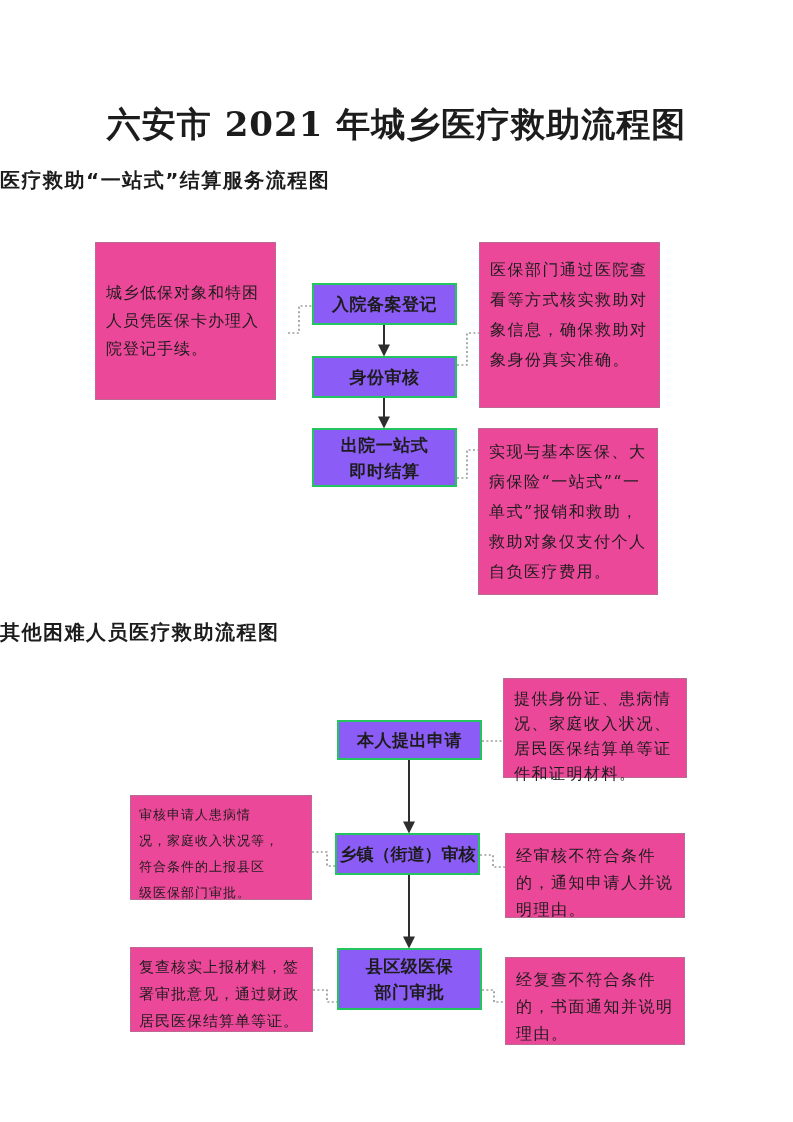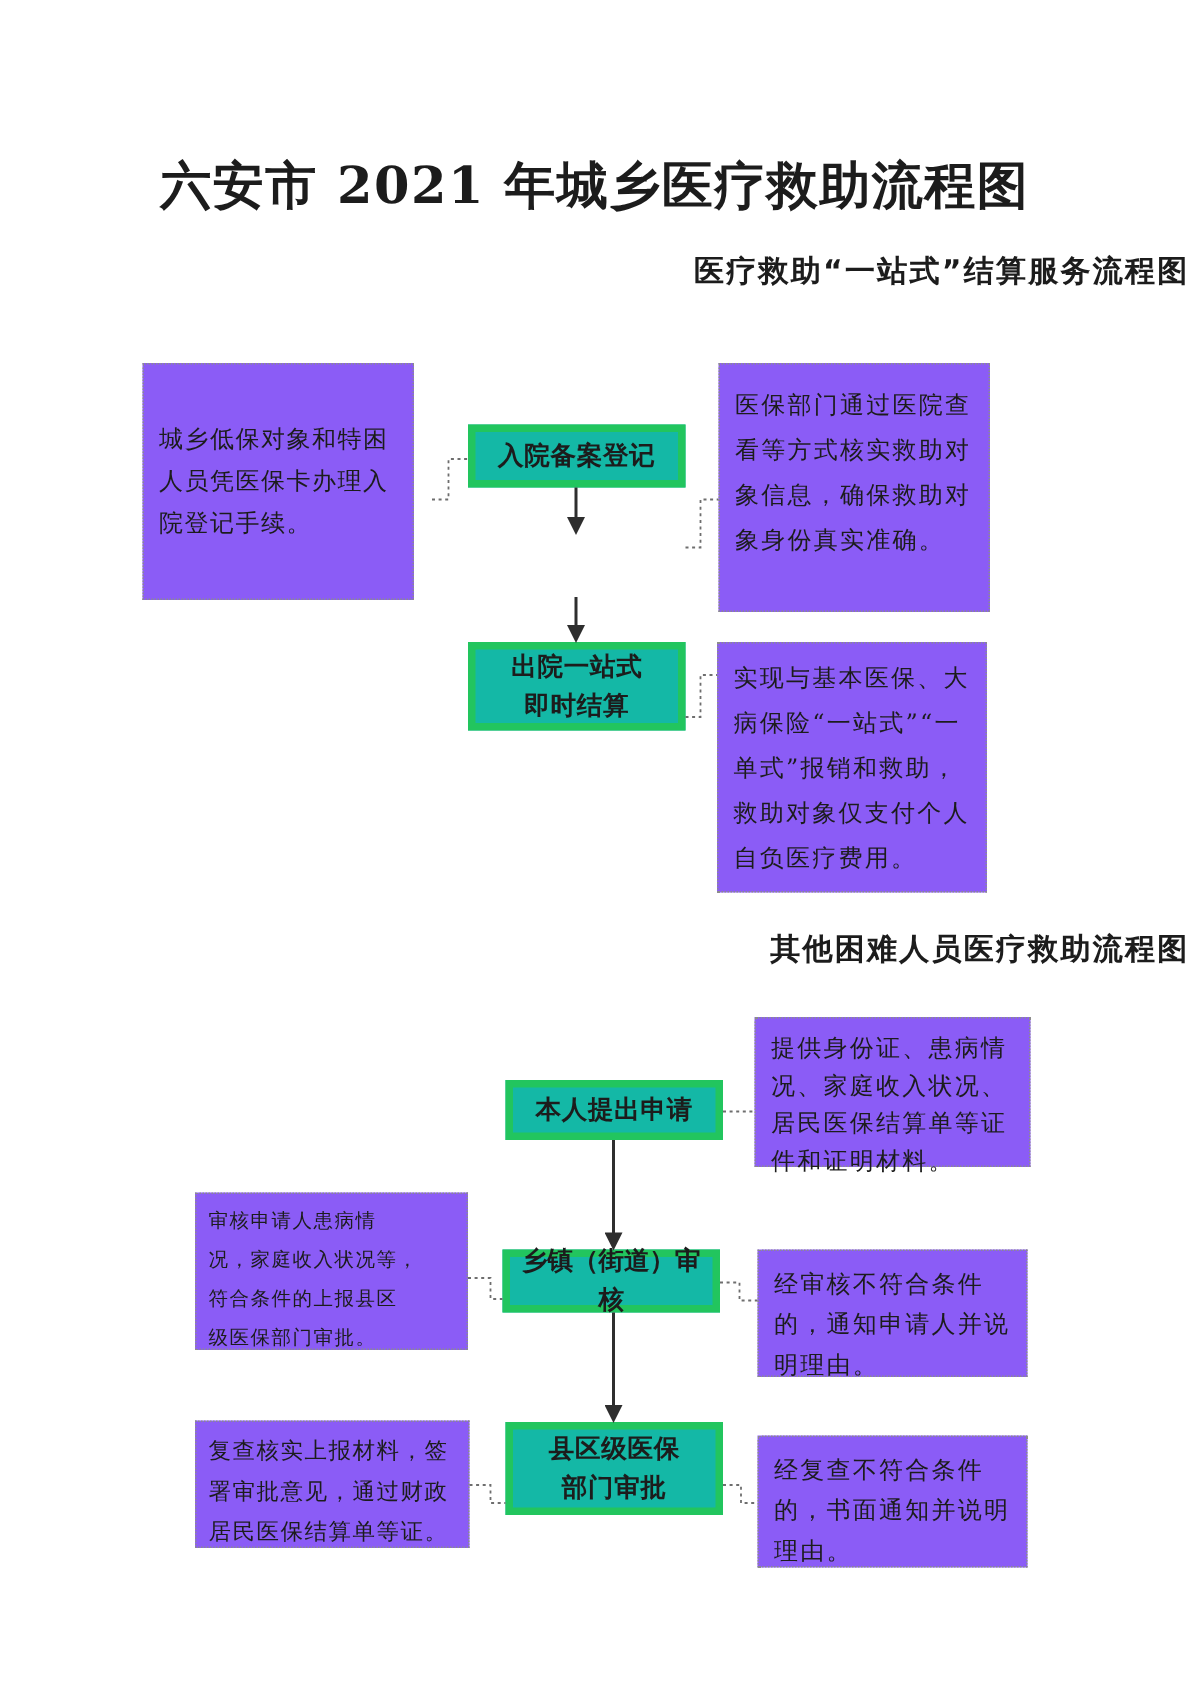--- a/index.html
+++ b/index.html
@@ -13,36 +13,36 @@
   }
   .abs{position:absolute;box-sizing:border-box;}
   .doc-title{
     left:0;top:104px;width:793px;
     text-align:center;
     font-family:"DejaVu Serif","Liberation Serif",serif;
     font-weight:bold;font-size:34px;line-height:40px;
     letter-spacing:1px;
   }
   .section-subtitle{
-    left:0;width:793px;text-align:right;
+    left:0;width:793px;text-align:left;
     font-weight:bold;font-size:20px;line-height:28px;
     letter-spacing:1.5px;
   }
   .step-box{
-    border:5px solid #22c55e;
-    background:#14b8a6;
+    border:2px solid #22c55e;
+    background:#8b5cf6;
     display:flex;align-items:center;justify-content:center;
     text-align:center;
     font-weight:bold;font-size:17px;line-height:26px;
     white-space:pre-line;
     letter-spacing:0.5px;
   }
   .note-box{
     border:1px dotted #8c8c8c;
-    background:#8b5cf6;
+    background:#ec4899;
     font-family:"DejaVu Serif","Liberation Serif",serif;
     white-space:pre-line;
     font-size:16px;
   }
   .note-center{display:flex;align-items:center;}
   svg.overlay{position:absolute;left:0;top:0;pointer-events:none;}
   .flow-line{stroke:#2e2e2e;stroke-width:2;fill:none;}
   .dotted-line{stroke:#6e6e6e;stroke-width:1.2;fill:none;stroke-dasharray:2 2.4;}
 </style>
 </head>
@@ -52,20 +52,21 @@
 
   <div class="abs doc-title">六安市 2021 年城乡医疗救助流程图</div>
   <div class="abs section-subtitle" style="top:166px;">医疗救助“一站式”结算服务流程图</div>
 
   <div class="abs note-box note-center" style="left:95px;top:242px;width:181px;height:158px;padding:6px 10px;line-height:28px;letter-spacing:1px;">城乡低保对象和特困
 人员凭医保卡办理入
 院登记手续。</div>
 
   <div class="abs step-box" style="left:312px;top:283px;width:145px;height:42px;">入院备案登记</div>
 
+  <div class="abs step-box" style="left:312px;top:356px;width:145px;height:42px;">身份审核</div>
 
   <div class="abs step-box" style="left:312px;top:428px;width:145px;height:59px;">出院一站式
 即时结算</div>
 
   <div class="abs note-box" style="left:479px;top:242px;width:181px;height:166px;padding:12px 10px;line-height:30px;letter-spacing:1.5px;">医保部门通过医院查
 看等方式核实救助对
 象信息，确保救助对
 象身份真实准确。</div>
 
   <div class="abs note-box" style="left:478px;top:428px;width:180px;height:167px;padding:8px 10px;line-height:30px;letter-spacing:1.5px;">实现与基本医保、大

